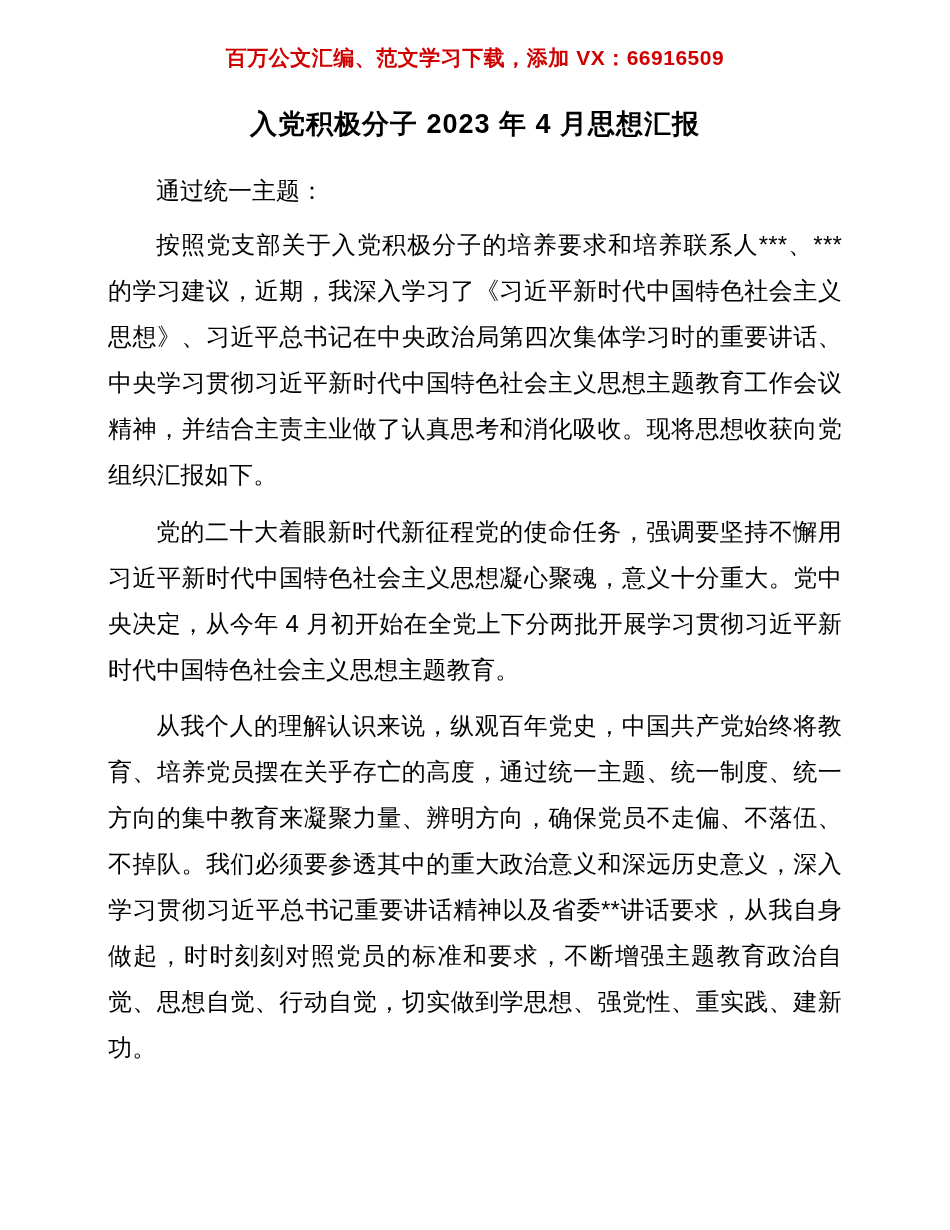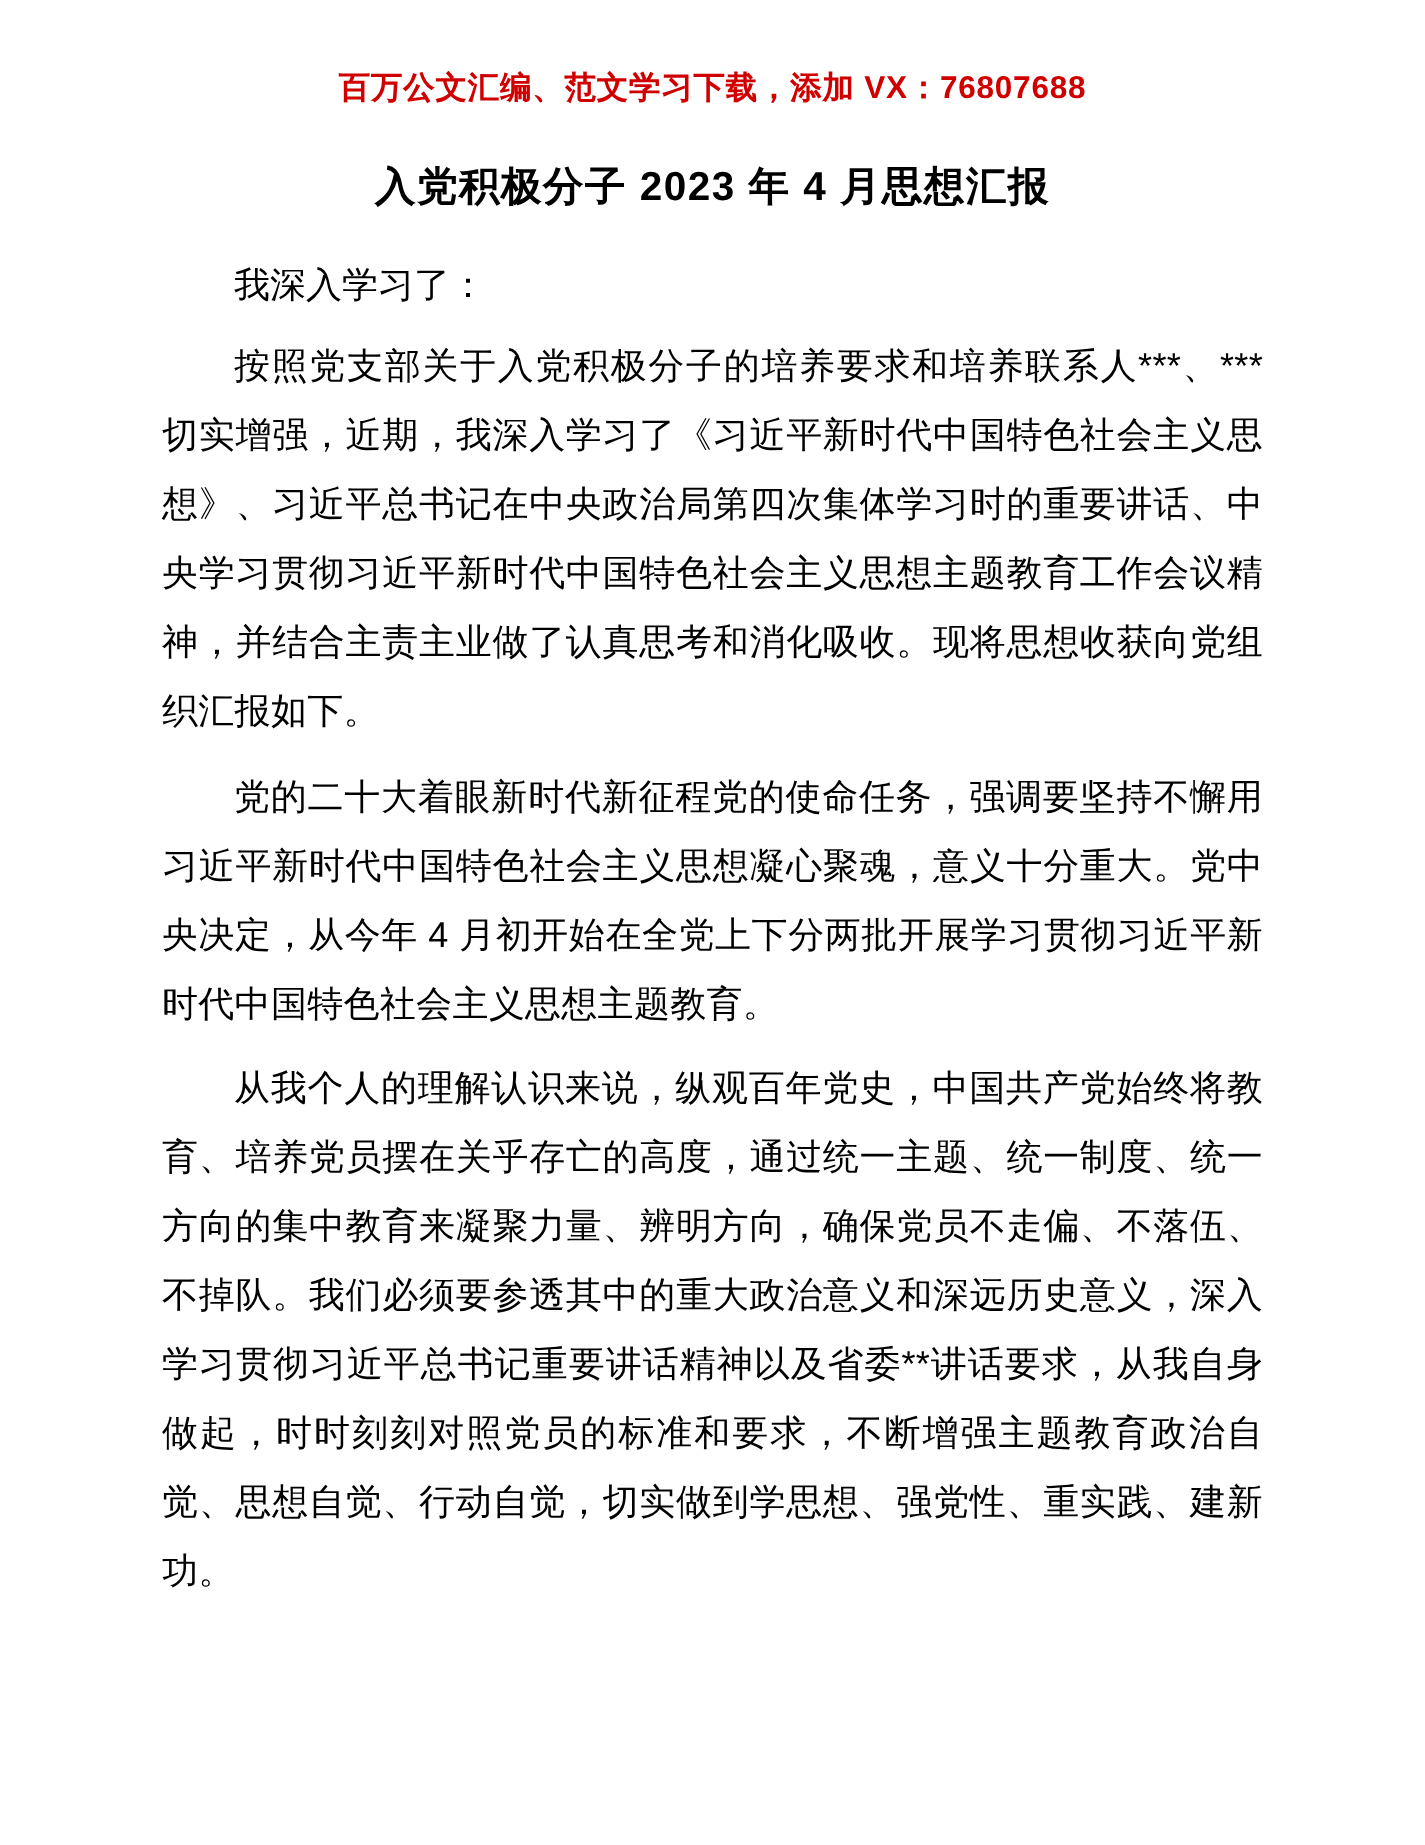--- a/index.html
+++ b/index.html
@@ -53,26 +53,26 @@
     text-align: justify;
     text-justify: inter-ideograph;
     letter-spacing: 0.2px;
   }
 </style>
 </head>
 <body>
 
 <div class="page">
 
-  <div class="ad-banner">百万公文汇编、范文学习下载，添加 VX：76807688</div>
+  <div class="ad-banner">百万公文汇编、范文学习下载，添加 VX：66916509</div>
 
   <h1 class="doc-title">入党积极分子 2023 年 4 月思想汇报</h1>
 
-  <p class="salutation">我深入学习了：</p>
+  <p class="salutation">通过统一主题：</p>
 
-  <p class="para">按照党支部关于入党积极分子的培养要求和培养联系人***、***切实增强，近期，我深入学习了《习近平新时代中国特色社会主义思想》、习近平总书记在中央政治局第四次集体学习时的重要讲话、中央学习贯彻习近平新时代中国特色社会主义思想主题教育工作会议精神，并结合主责主业做了认真思考和消化吸收。现将思想收获向党组织汇报如下。</p>
+  <p class="para">按照党支部关于入党积极分子的培养要求和培养联系人***、***的学习建议，近期，我深入学习了《习近平新时代中国特色社会主义思想》、习近平总书记在中央政治局第四次集体学习时的重要讲话、中央学习贯彻习近平新时代中国特色社会主义思想主题教育工作会议精神，并结合主责主业做了认真思考和消化吸收。现将思想收获向党组织汇报如下。</p>
 
   <p class="para">党的二十大着眼新时代新征程党的使命任务，强调要坚持不懈用习近平新时代中国特色社会主义思想凝心聚魂，意义十分重大。党中央决定，从今年 4 月初开始在全党上下分两批开展学习贯彻习近平新时代中国特色社会主义思想主题教育。</p>
 
   <p class="para">从我个人的理解认识来说，纵观百年党史，中国共产党始终将教育、培养党员摆在关乎存亡的高度，通过统一主题、统一制度、统一方向的集中教育来凝聚力量、辨明方向，确保党员不走偏、不落伍、不掉队。我们必须要参透其中的重大政治意义和深远历史意义，深入学习贯彻习近平总书记重要讲话精神以及省委**讲话要求，从我自身做起，时时刻刻对照党员的标准和要求，不断增强主题教育政治自觉、思想自觉、行动自觉，切实做到学思想、强党性、重实践、建新功。</p>
 
 
 </div>
 
 </body></html>

